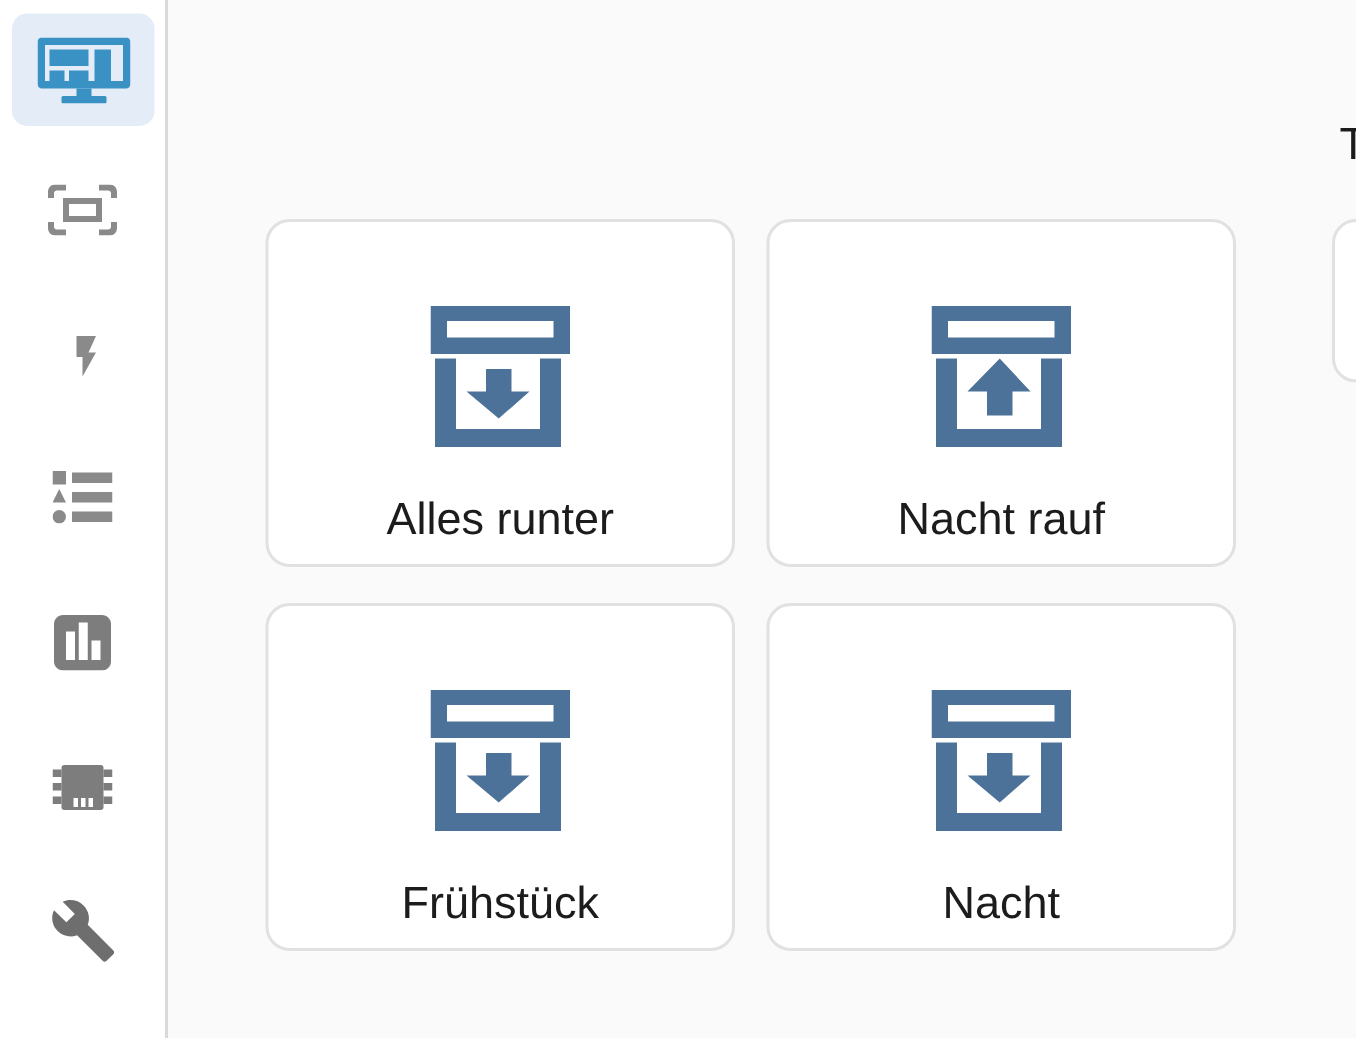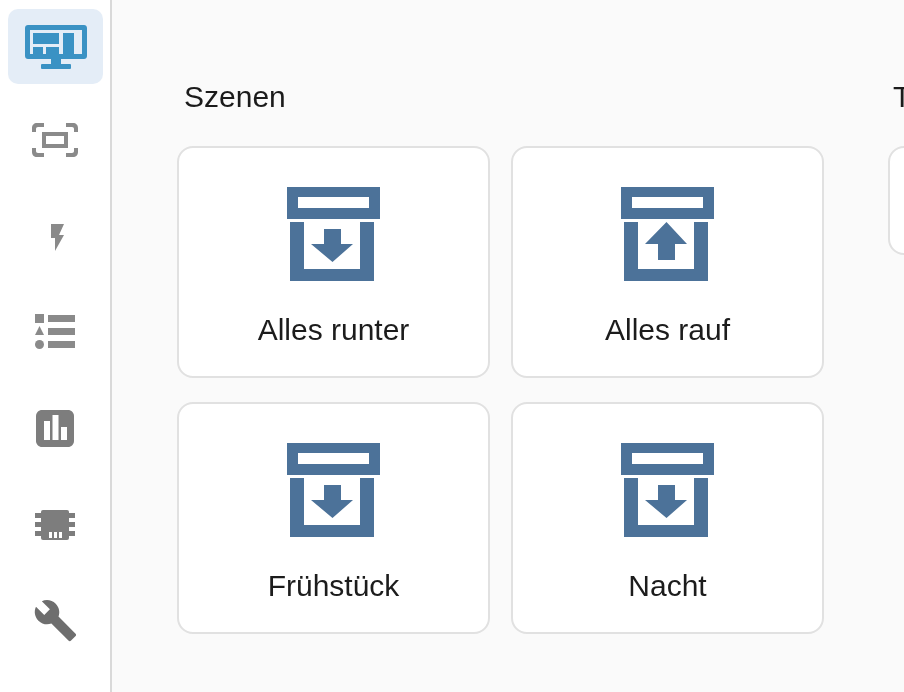--- a/index.html
+++ b/index.html
@@ -35,21 +35,21 @@
   #title-scenes{left:72px;top:82px;}
   #title-clipped{left:781px;top:82px;}
   .cards{
     position:absolute;left:65px;top:146px;
     display:grid;grid-template-columns:313px 313px;gap:24px 21px;
   }
   .card{
     box-sizing:border-box;width:313px;height:232px;
     background:#ffffff;border:2px solid #e1e1e1;border-radius:16px;
     display:flex;flex-direction:column;align-items:center;
-    padding-top:39px;cursor:pointer;
+    padding-top:56px;cursor:pointer;
   }
   .scene-ic{fill:#4c7299;}
   .card-label{
     margin-top:34px;font-size:30px;line-height:1;color:#1c1c1c;white-space:nowrap;
   }
   .card.partial{
     position:absolute;left:776px;top:146px;width:140px;height:109px;
     padding:0;
   }
 </style>
@@ -138,21 +138,20 @@
       <svg width="45" height="45" viewBox="0 0 24 24" class="ic-dark">
         <path d="M22.7 19l-9.1-9.1c.9-2.3.4-5-1.5-6.9-2-2-5-2.4-7.4-1.3L9 6 6 9 1.6 4.7C.4 7.1.9 10.1 2.9 12.1c1.9 1.9 4.6 2.4 6.9 1.5l9.1 9.1c.4.4 1 .4 1.4 0l2.3-2.3c.5-.4.5-1.1.1-1.4z"></path>
       </svg>
     </span>
   </div>
 
 </aside>
 
 <main class="main">
 
-  <h2 class="section-title" id="title-scenes">Szenen</h2>
 
   <h2 class="section-title" id="title-clipped">T</h2>
 
   <div class="cards">
 
     <div class="card">
       <span class="icon">
         <svg width="94" height="94" viewBox="0 0 94 94" class="scene-ic">
           <path fill-rule="evenodd" d="M0 0h93v32H0V0zm11 10v11h71V10H11z"></path>
           <path d="M3 35v59h84V35H73v47H17V35z"></path>
@@ -163,21 +162,21 @@
     </div>
 
     <div class="card">
       <span class="icon">
         <svg width="94" height="94" viewBox="0 0 94 94" class="scene-ic">
           <path fill-rule="evenodd" d="M0 0h93v32H0V0zm11 10v11h71V10H11z"></path>
           <path d="M3 35v59h84V35H73v47H17V35z"></path>
           <path d="M45.5 35L66 57H54v16H37V57H24z"></path>
         </svg>
       </span>
-      <span class="card-label">Alles rauf</span>
+      <span class="card-label">Nacht rauf</span>
     </div>
 
     <div class="card">
       <span class="icon">
         <svg width="94" height="94" viewBox="0 0 94 94" class="scene-ic">
           <path fill-rule="evenodd" d="M0 0h93v32H0V0zm11 10v11h71V10H11z"></path>
           <path d="M3 35v59h84V35H73v47H17V35z"></path>
           <path d="M37 42h17v15h12L45.5 75 24 57h13V42z"></path>
         </svg>
       </span>

